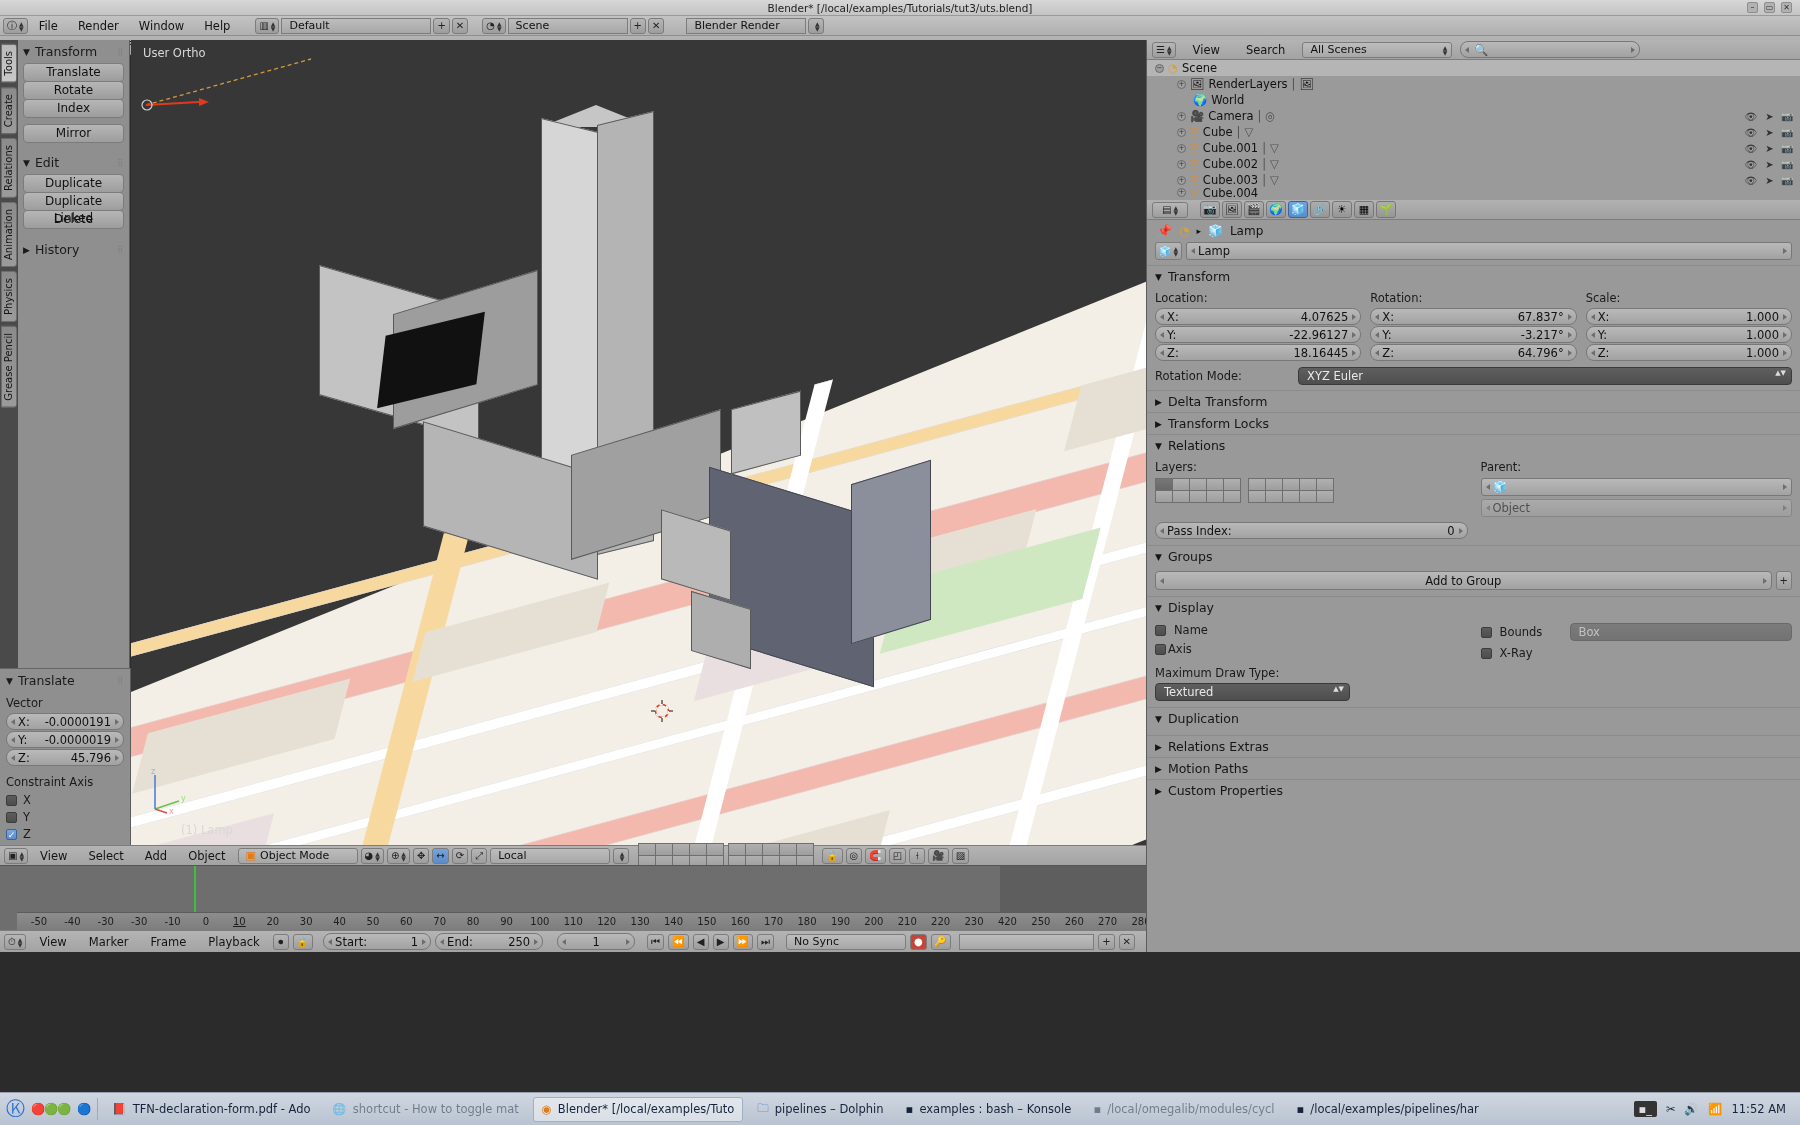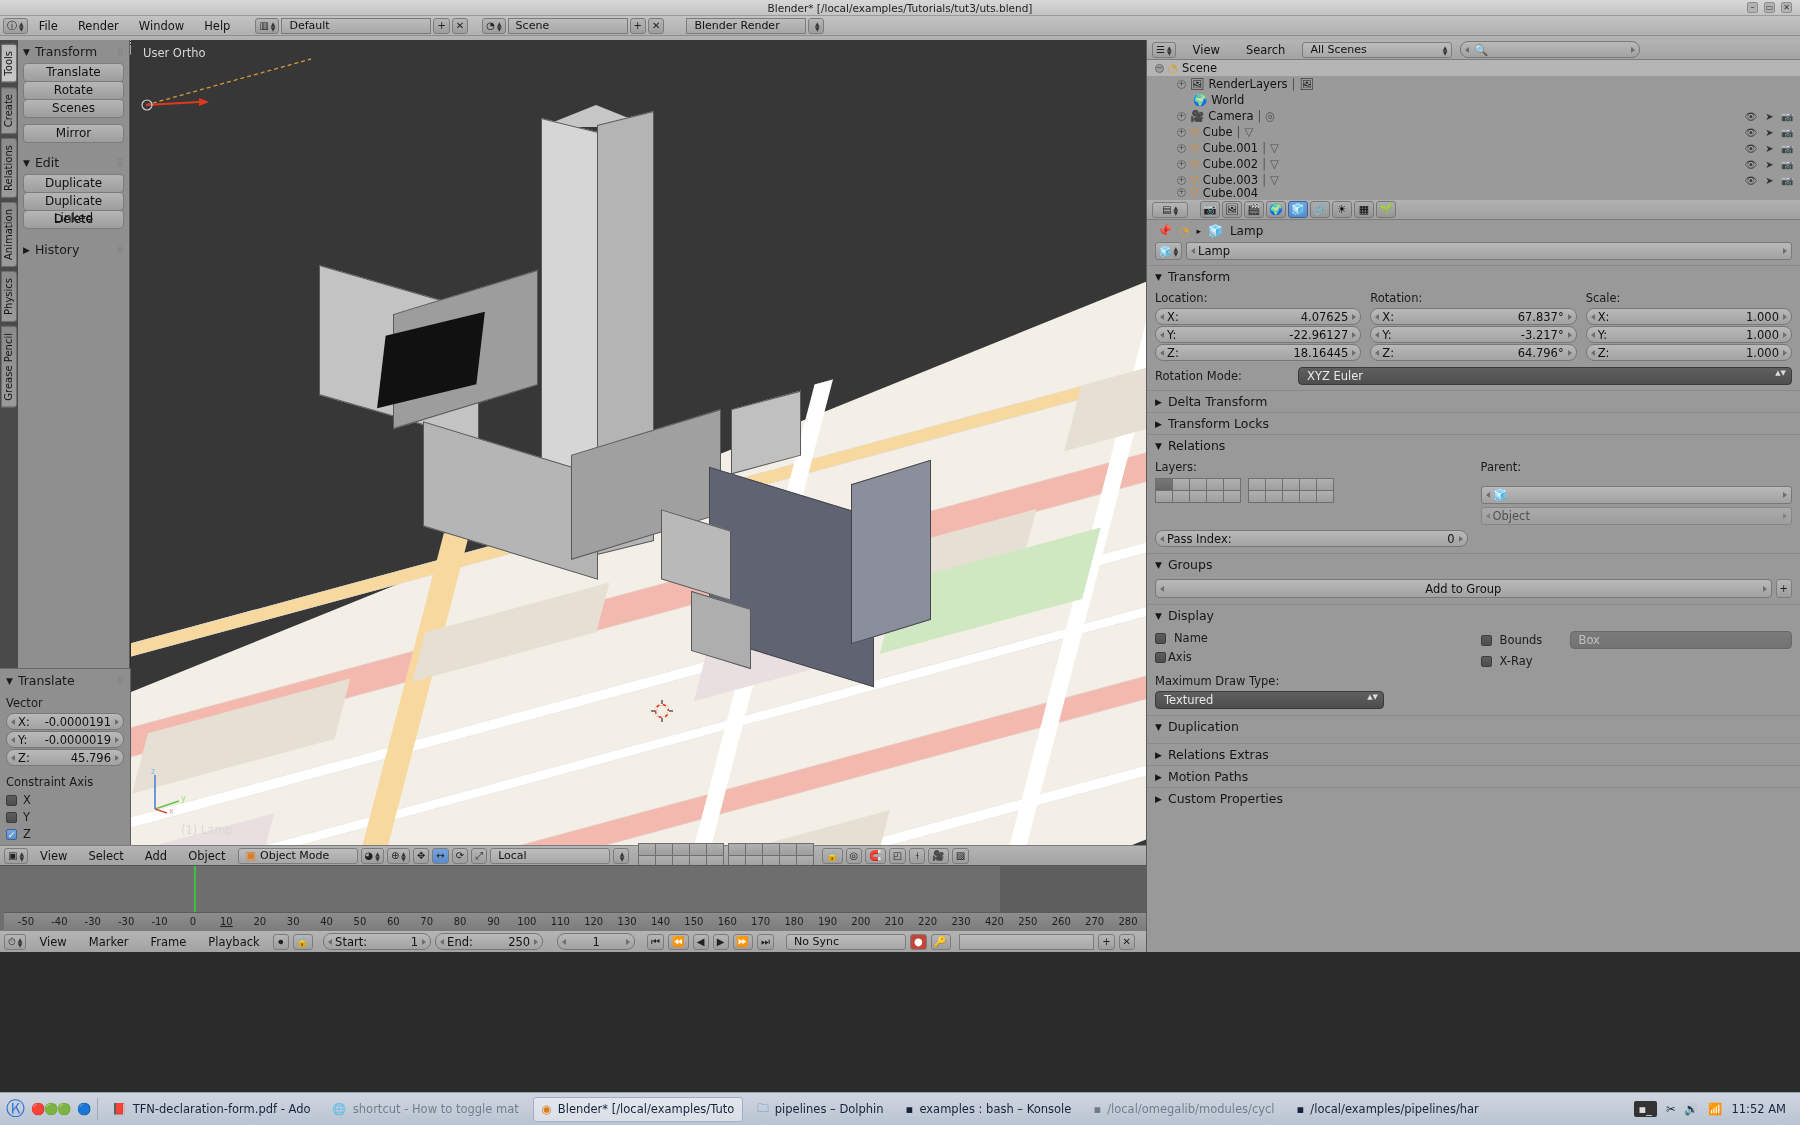--- a/index.html
+++ b/index.html
@@ -109,21 +109,21 @@
 
   
   #vpfooter{ position:absolute; left:0; top:845px; right:654px; height:20px;
              background:linear-gradient(#b4b4b4,#a3a3a3); border-top:1px solid #7d7d7d;
              display:flex; align-items:center; gap:3px; padding:0 4px;
              font-size:11.5px; color:#141414;}
 
   
   #timeline{ position:absolute; left:0; top:865px; right:654px; height:65px;
              background:#6e6e6e; border-top:1px solid #555;}
-  #tlruler{ position:absolute; left:4px; right:0; bottom:0; height:18px;
+  #tlruler{ position:absolute; left:17px; right:0; bottom:0; height:18px;
             background:linear-gradient(#8d8d8d,#7d7d7d); border-top:1px solid #5c5c5c;}
   .tick{ position:absolute; font-size:10px; color:#1e1e1e; transform:translateX(-50%);}
   #tlplayhead{ position:absolute; top:0; bottom:18px; width:2px; background:#3fbf3f;}
   #tlshade{ position:absolute; top:0; bottom:18px; background:#5e5e5e;}
   #tlfooter{ position:absolute; left:0; top:930px; right:654px; height:22px;
              background:linear-gradient(#b4b4b4,#a3a3a3); border-top:1px solid #7d7d7d;
              display:flex; align-items:center; gap:4px; padding:0 4px;
              font-size:11.5px; color:#141414;}
 
   
@@ -244,21 +244,21 @@
   </div>
 
   <div id="toolshelf">
     <div class="ptitle">
       <span class="tri">▼</span>
       <span>Transform</span>
       <span class="grip">⣿</span>
     </div>
     <div class="btn" style="margin:4px 0 0">Translate</div>
     <div class="btn" style="margin:-1px 0 0">Rotate</div>
-    <div class="btn" style="margin:-1px 0 0">Scenes</div>
+    <div class="btn" style="margin:-1px 0 0">Index</div>
     <div class="btn" style="margin:6px 0 0">Mirror</div>
 
     <div class="ptitle" style="margin-top:12px">
       <span class="tri">▼</span>
       <span>Edit</span>
       <span class="grip">⣿</span>
     </div>
     <div class="btn" style="margin:4px 0 0">Duplicate</div>
     <div class="btn" style="margin:-1px 0 0">Duplicate Linked</div>
     <div class="btn" style="margin:-1px 0 0">Delete</div>
@@ -817,21 +817,21 @@
               <span class="lcell"></span>
               <span class="lcell"></span>
             </span>
           <span class="lgcol">
               <span class="lcell"></span>
               <span class="lcell"></span>
             </span>
         </div>
       </div>
       <div style="flex:1">
-        <div class="plabel" style="margin-bottom:12px">Parent:</div>
+        <div class="plabel" style="margin-bottom:4px">Parent:</div>
         <div class="field" style="border-radius:3px;height:18px">
           <span style="padding-left:12px;color:#e08b28">🧊</span>
           <span class="val"></span>
         </div>
         <div class="field" style="border-radius:3px;height:18px;margin-top:3px;opacity:.55">
           <span class="lab">Object</span>
         </div>
       </div>
     </div>
     <div style="display:flex;gap:14px;padding:5px 8px 0;">
@@ -877,21 +877,21 @@
             </span>
           </div>
         <div style="display:flex;align-items:center;gap:8px">
           <span class="cbx"></span>
           <span class="plabel">X-Ray</span>
           </div>
       </div>
     </div>
     <div style="padding:6px 8px 0;">
       <div class="plabel" style="margin-bottom:3px">Maximum Draw Type:</div>
-      <div class="darkfield" style="width:229px">
+      <div class="darkfield" style="width:195px">
         <span>Textured</span>
         <span class="arrows"><span>▲</span><span>▼</span></span>
         </div>
     </div>
 
     <div class="sectitle" style="margin-top:6px">
       <span class="tri">▼</span>
       <span>Duplication</span>
       </div>
 

